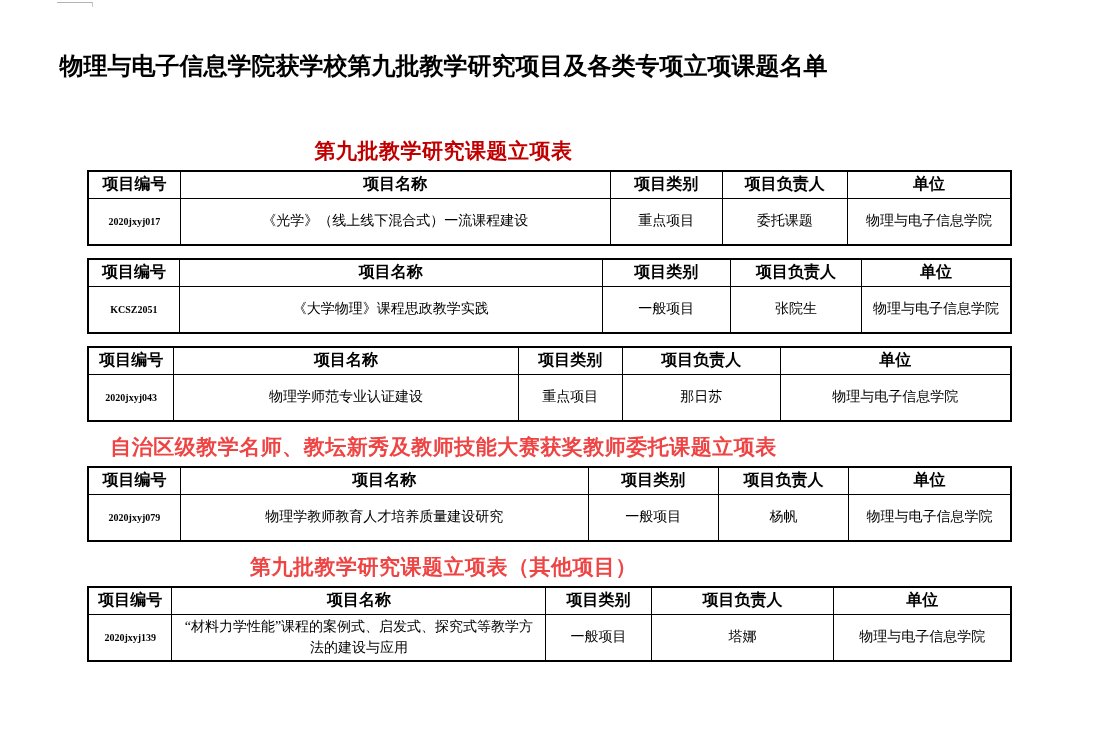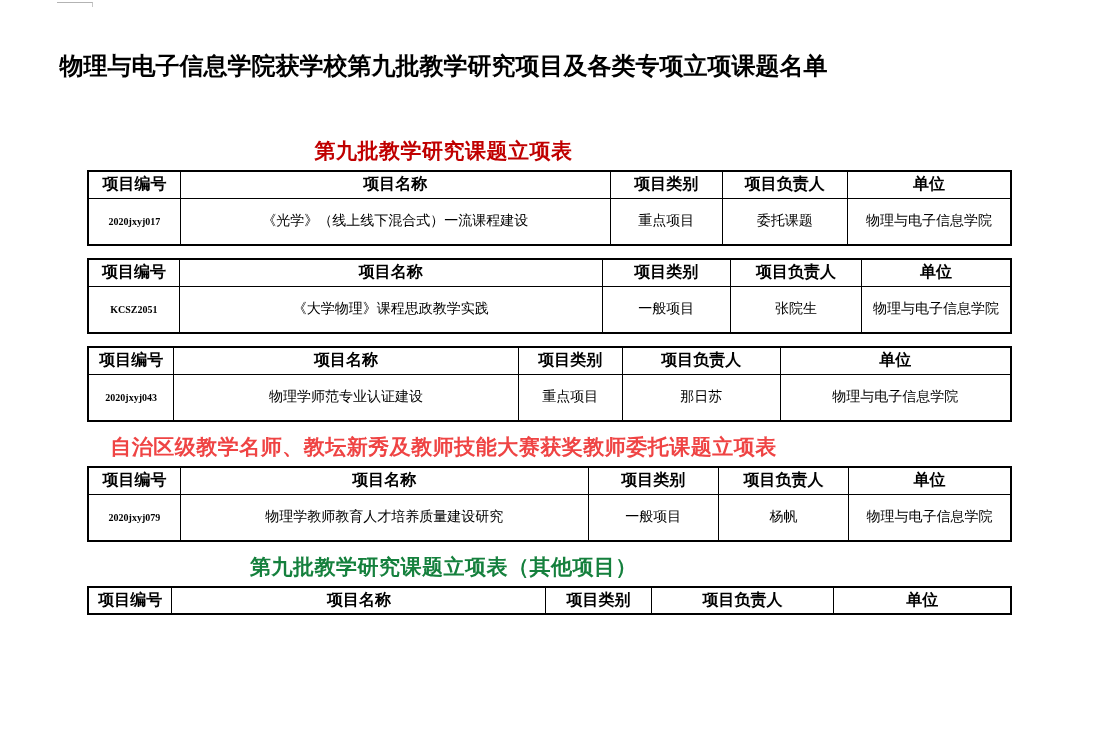--- a/index.html
+++ b/index.html
@@ -198,36 +198,43 @@
               <td>物理学教师教育人才培养质量建设研究</td>
               <td>一般项目</td>
               <td>杨帆</td>
               <td>物理与电子信息学院</td>
             </tr>
           </tbody>
     </table>
   </section>
 
   <section class="section">
-    <h2 class="section-heading" style="color: #15803d;">第九批教学研究课题立项表（其他项目）</h2>
+    <h2 class="section-heading" style="color: #ef4444;">第九批教学研究课题立项表（其他项目）</h2>
     <table class="project-table">
       <colgroup>
             <col style="width: 9.1%;">
             <col style="width: 40.5%;">
             <col style="width: 11.4%;">
             <col style="width: 19.8%;">
             <col style="width: 19.2%;">
           </colgroup>
       <thead>
         <tr>
               <th>项目编号</th>
               <th>项目名称</th>
               <th>项目类别</th>
               <th>项目负责人</th>
               <th>单位</th>
             </tr>
       </thead>
       <tbody>
+            <tr>
+              <td class="proj-id">2020jxyj139</td>
+              <td>“材料力学性能”课程的案例式、启发式、探究式等教学方法的建设与应用</td>
+              <td>一般项目</td>
+              <td>塔娜</td>
+              <td>物理与电子信息学院</td>
+            </tr>
           </tbody>
     </table>
   </section>
 </div>
 </div>
 
 </body></html>

